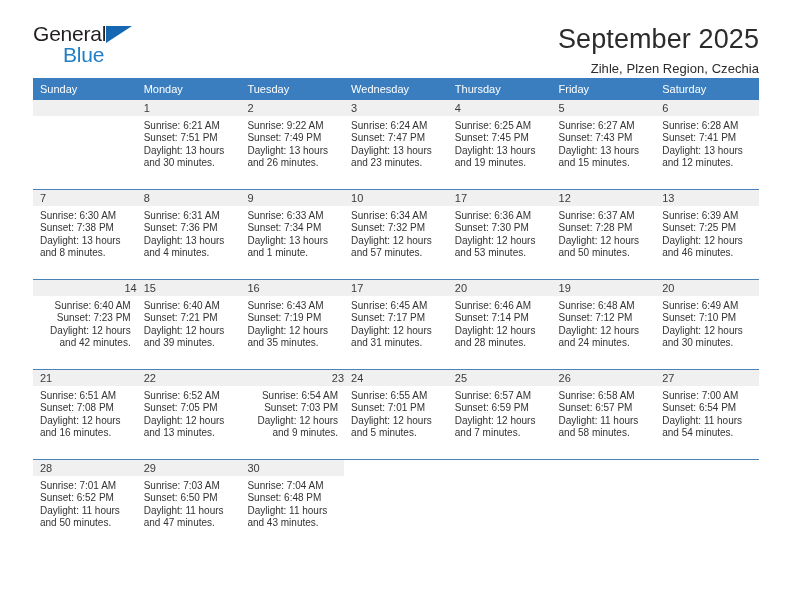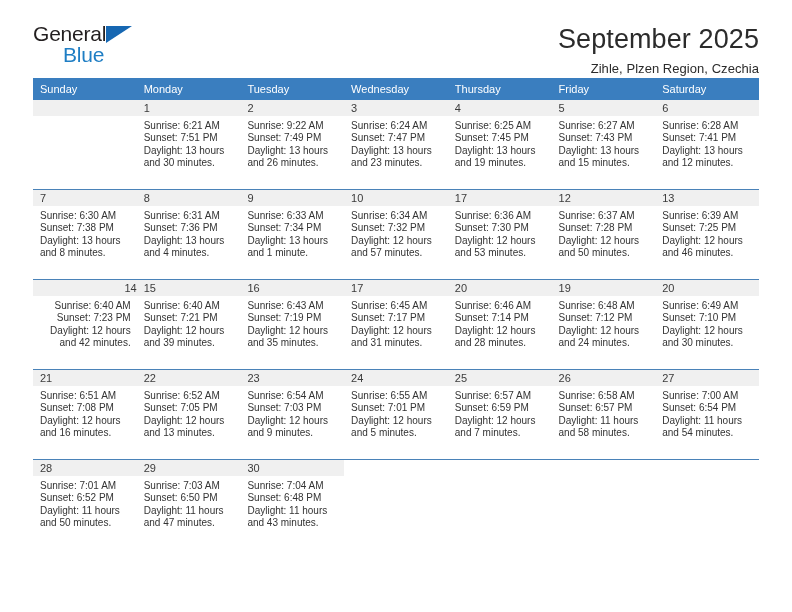--- a/index.html
+++ b/index.html
@@ -430,21 +430,21 @@
             <div class="daycell">
               <div class="daynum-band" style="background: rgb(240, 240, 240);">22</div>
               <div class="dayinfo">
                 <div>Sunrise: 6:52 AM</div>
                 <div>Sunset: 7:05 PM</div>
                 <div class="daylight-line">Daylight: 12 hours</div>
                 <div class="daylight-line">and 13 minutes.</div>
               </div>
             </div>
           </td>
-          <td style="border-top: 1px solid rgb(74, 130, 184);">
+          <td style="border-top: 1px solid rgb(74, 130, 184); text-align: right;">
             <div class="daycell">
               <div class="daynum-band" style="background: rgb(240, 240, 240);">23</div>
               <div class="dayinfo">
                 <div>Sunrise: 6:54 AM</div>
                 <div>Sunset: 7:03 PM</div>
                 <div class="daylight-line">Daylight: 12 hours</div>
                 <div class="daylight-line">and 9 minutes.</div>
               </div>
             </div>
           </td>

